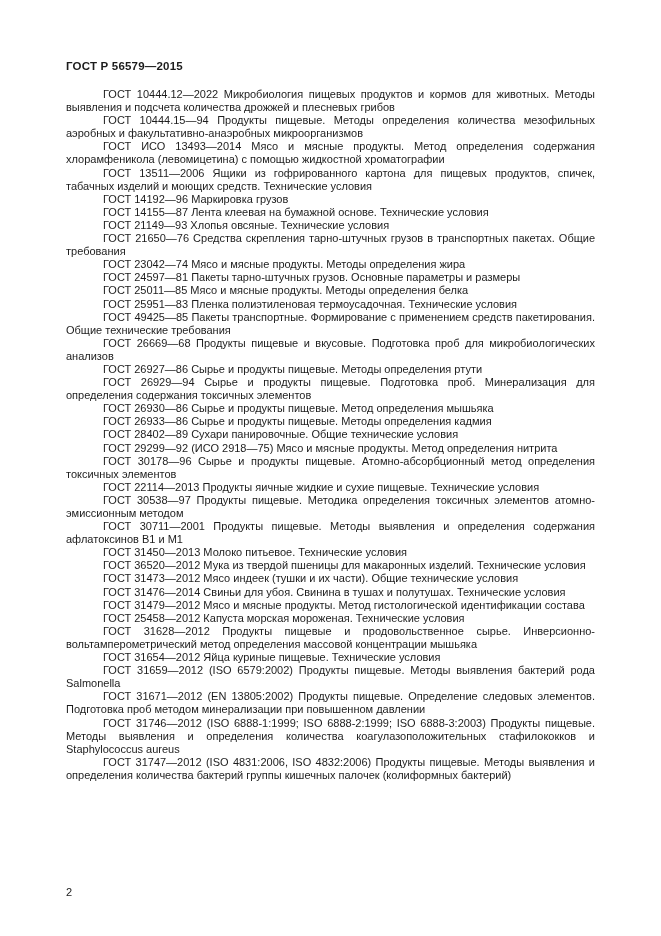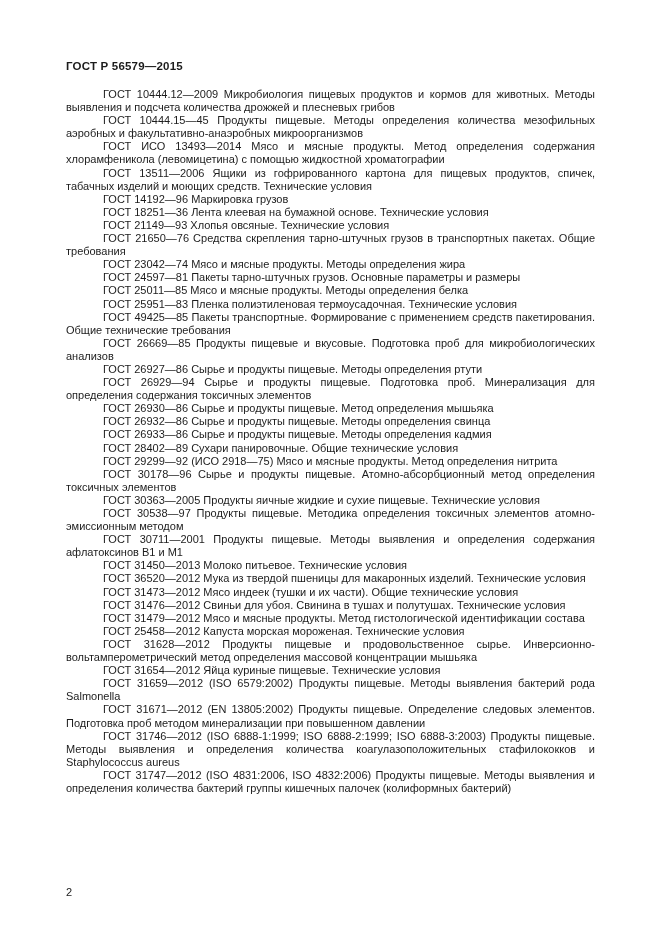--- a/index.html
+++ b/index.html
@@ -44,49 +44,48 @@
     font-size: 11px;
   }
 </style>
 </head>
 <body>
 
 <div class="page">
   <div class="doc-header">ГОСТ Р 56579—2015</div>
 
   <div class="doc-body">
-      <p class="para">ГОСТ 10444.12—2009 Микробиология пищевых продуктов и кормов для животных. Методы выявления и подсчета количества дрожжей и плесневых грибов</p>
-      <p class="para">ГОСТ 10444.15—45 Продукты пищевые. Методы определения количества мезофильных аэробных и факультативно-анаэробных микроорганизмов</p>
+      <p class="para">ГОСТ 10444.12—2022 Микробиология пищевых продуктов и кормов для животных. Методы выявления и подсчета количества дрожжей и плесневых грибов</p>
+      <p class="para">ГОСТ 10444.15—94 Продукты пищевые. Методы определения количества мезофильных аэробных и факультативно-анаэробных микроорганизмов</p>
       <p class="para">ГОСТ ИСО 13493—2014 Мясо и мясные продукты. Метод определения содержания хлорамфеникола (левомицетина) с помощью жидкостной хроматографии</p>
       <p class="para">ГОСТ 13511—2006 Ящики из гофрированного картона для пищевых продуктов, спичек, табачных изделий и моющих средств. Технические условия</p>
       <p class="para">ГОСТ 14192—96 Маркировка грузов</p>
-      <p class="para">ГОСТ 18251—36 Лента клеевая на бумажной основе. Технические условия</p>
+      <p class="para">ГОСТ 14155—87 Лента клеевая на бумажной основе. Технические условия</p>
       <p class="para">ГОСТ 21149—93 Хлопья овсяные. Технические условия</p>
       <p class="para">ГОСТ 21650—76 Средства скрепления тарно-штучных грузов в транспортных пакетах. Общие требования</p>
       <p class="para">ГОСТ 23042—74 Мясо и мясные продукты. Методы определения жира</p>
       <p class="para">ГОСТ 24597—81 Пакеты тарно-штучных грузов. Основные параметры и размеры</p>
       <p class="para">ГОСТ 25011—85 Мясо и мясные продукты. Методы определения белка</p>
       <p class="para">ГОСТ 25951—83 Пленка полиэтиленовая термоусадочная. Технические условия</p>
       <p class="para">ГОСТ 49425—85 Пакеты транспортные. Формирование с применением средств пакетирования. Общие технические требования</p>
-      <p class="para">ГОСТ 26669—85 Продукты пищевые и вкусовые. Подготовка проб для микробиологических анализов</p>
+      <p class="para">ГОСТ 26669—68 Продукты пищевые и вкусовые. Подготовка проб для микробиологических анализов</p>
       <p class="para">ГОСТ 26927—86 Сырье и продукты пищевые. Методы определения ртути</p>
       <p class="para">ГОСТ 26929—94 Сырье и продукты пищевые. Подготовка проб. Минерализация для определения содержания токсичных элементов</p>
       <p class="para">ГОСТ 26930—86 Сырье и продукты пищевые. Метод определения мышьяка</p>
-      <p class="para">ГОСТ 26932—86 Сырье и продукты пищевые. Методы определения свинца</p>
       <p class="para">ГОСТ 26933—86 Сырье и продукты пищевые. Методы определения кадмия</p>
       <p class="para">ГОСТ 28402—89 Сухари панировочные. Общие технические условия</p>
       <p class="para">ГОСТ 29299—92 (ИСО 2918—75) Мясо и мясные продукты. Метод определения нитрита</p>
       <p class="para">ГОСТ 30178—96 Сырье и продукты пищевые. Атомно-абсорбционный метод определения токсичных элементов</p>
-      <p class="para">ГОСТ 30363—2005 Продукты яичные жидкие и сухие пищевые. Технические условия</p>
+      <p class="para">ГОСТ 22114—2013 Продукты яичные жидкие и сухие пищевые. Технические условия</p>
       <p class="para">ГОСТ 30538—97 Продукты пищевые. Методика определения токсичных элементов атомно-эмиссионным методом</p>
       <p class="para">ГОСТ 30711—2001 Продукты пищевые. Методы выявления и определения содержания афлатоксинов B1 и M1</p>
       <p class="para">ГОСТ 31450—2013 Молоко питьевое. Технические условия</p>
       <p class="para">ГОСТ 36520—2012 Мука из твердой пшеницы для макаронных изделий. Технические условия</p>
       <p class="para">ГОСТ 31473—2012 Мясо индеек (тушки и их части). Общие технические условия</p>
-      <p class="para">ГОСТ 31476—2012 Свиньи для убоя. Свинина в тушах и полутушах. Технические условия</p>
+      <p class="para">ГОСТ 31476—2014 Свиньи для убоя. Свинина в тушах и полутушах. Технические условия</p>
       <p class="para">ГОСТ 31479—2012 Мясо и мясные продукты. Метод гистологической идентификации состава</p>
       <p class="para">ГОСТ 25458—2012 Капуста морская мороженая. Технические условия</p>
       <p class="para">ГОСТ 31628—2012 Продукты пищевые и продовольственное сырье. Инверсионно-вольтамперометрический метод определения массовой концентрации мышьяка</p>
       <p class="para">ГОСТ 31654—2012 Яйца куриные пищевые. Технические условия</p>
       <p class="para">ГОСТ 31659—2012 (ISO 6579:2002) Продукты пищевые. Методы выявления бактерий рода Salmonella</p>
       <p class="para">ГОСТ 31671—2012 (EN 13805:2002) Продукты пищевые. Определение следовых элементов. Подготовка проб методом минерализации при повышенном давлении</p>
       <p class="para">ГОСТ 31746—2012 (ISO 6888-1:1999; ISO 6888-2:1999; ISO 6888-3:2003) Продукты пищевые. Методы выявления и определения количества коагулазоположительных стафилококков и Staphylococcus aureus</p>
       <p class="para">ГОСТ 31747—2012 (ISO 4831:2006, ISO 4832:2006) Продукты пищевые. Методы выявления и определения количества бактерий группы кишечных палочек (колиформных бактерий)</p>
     </div>
 

